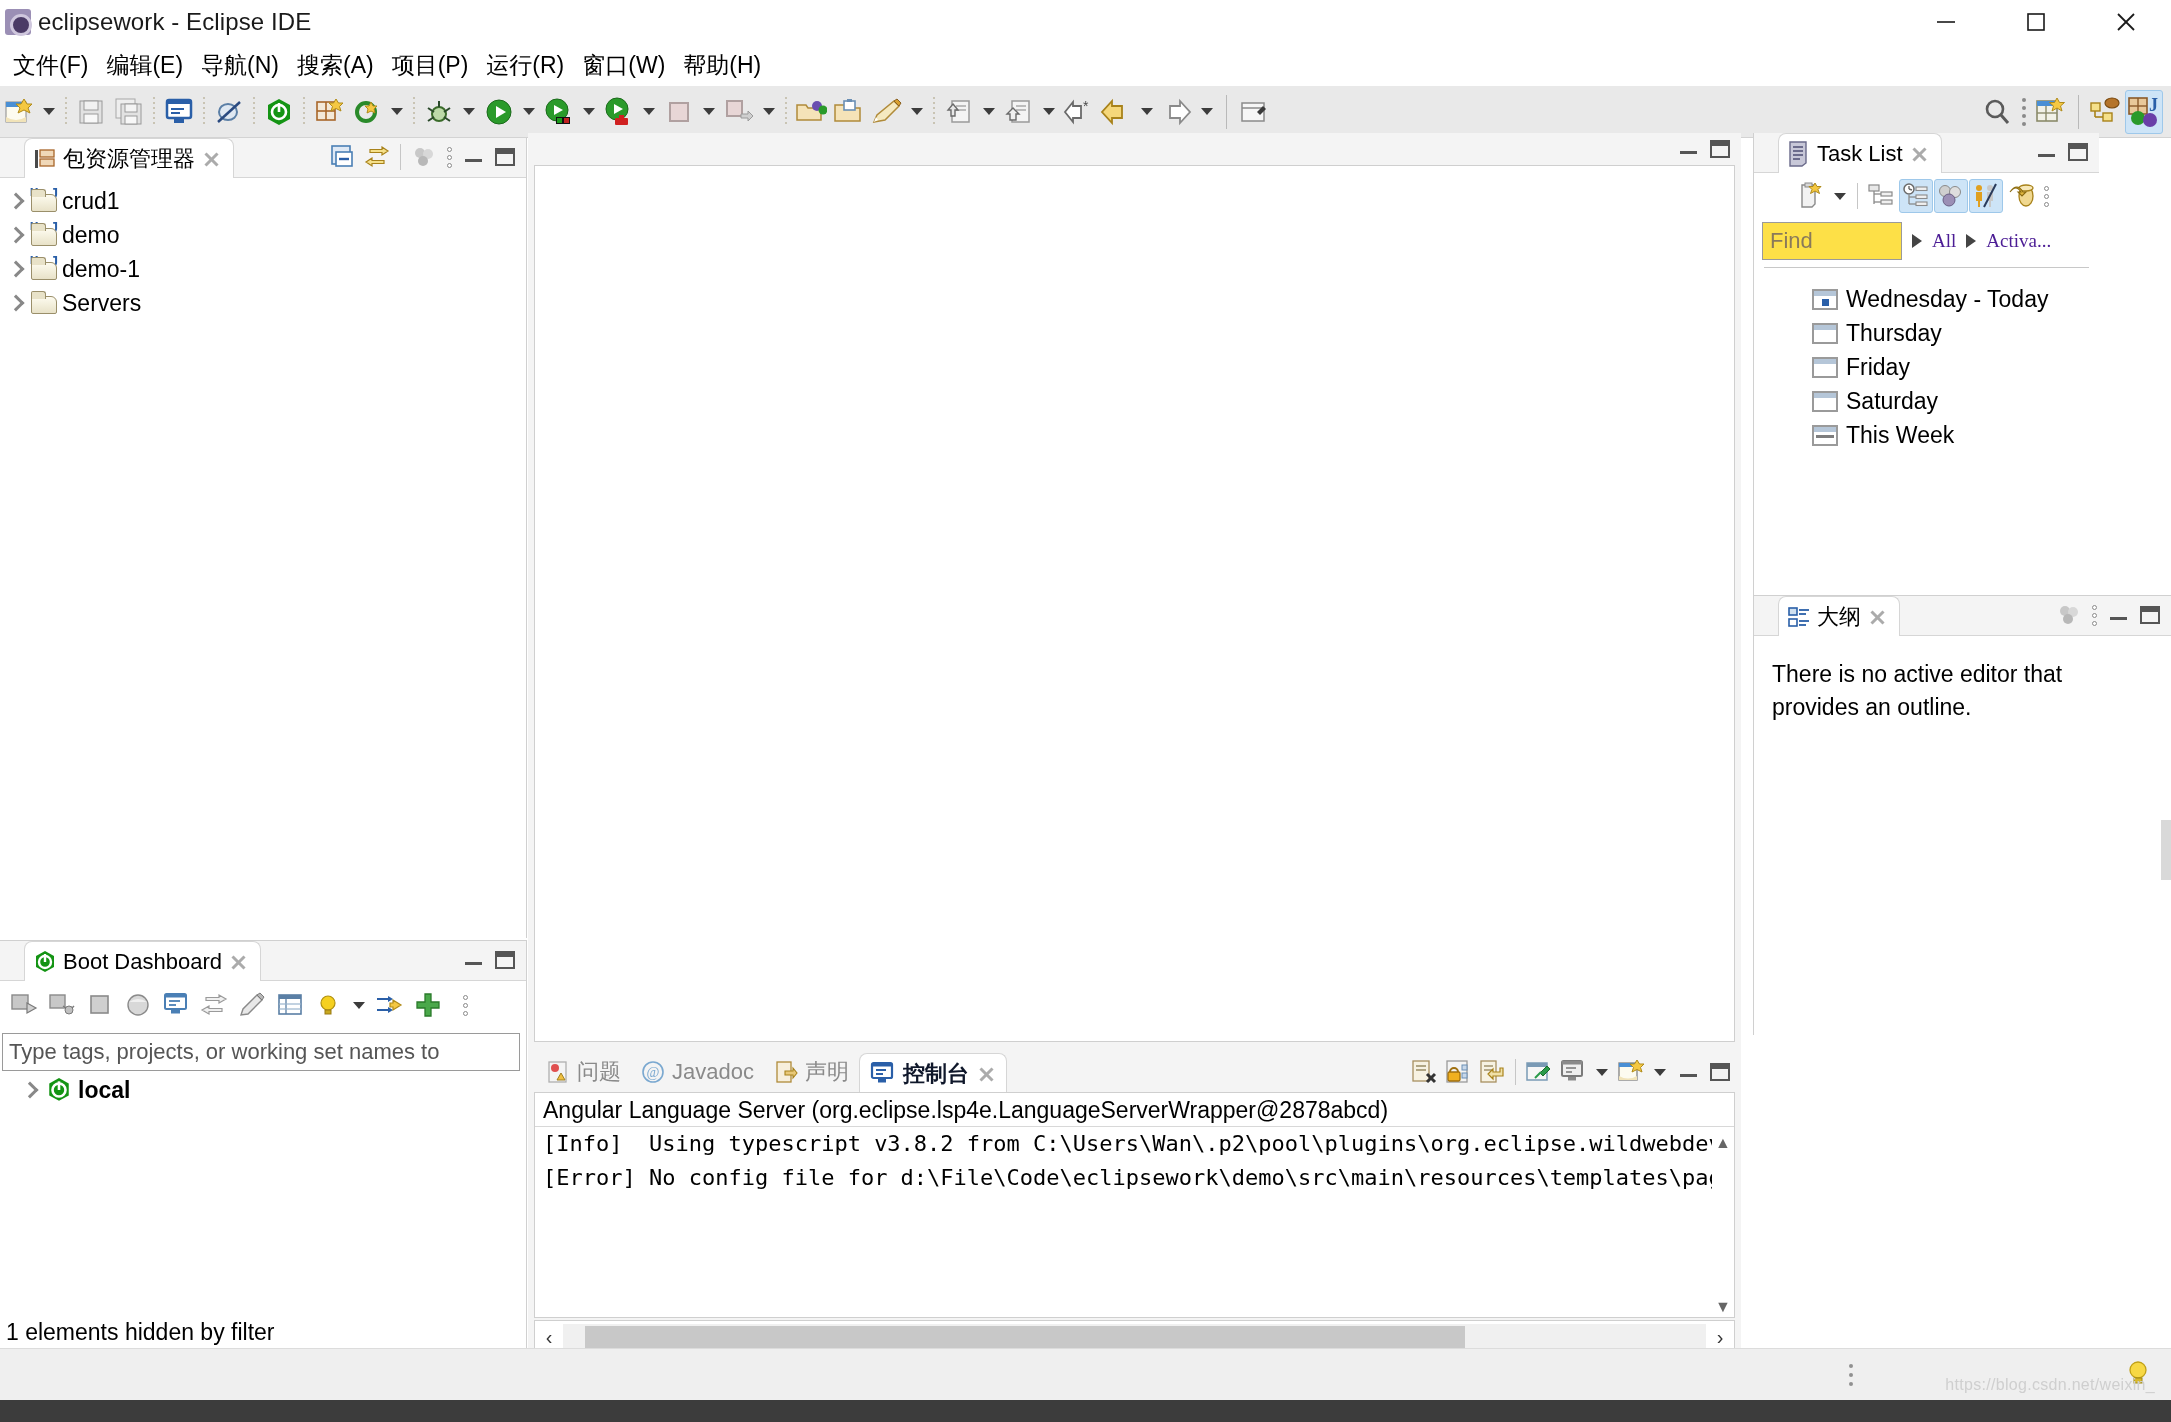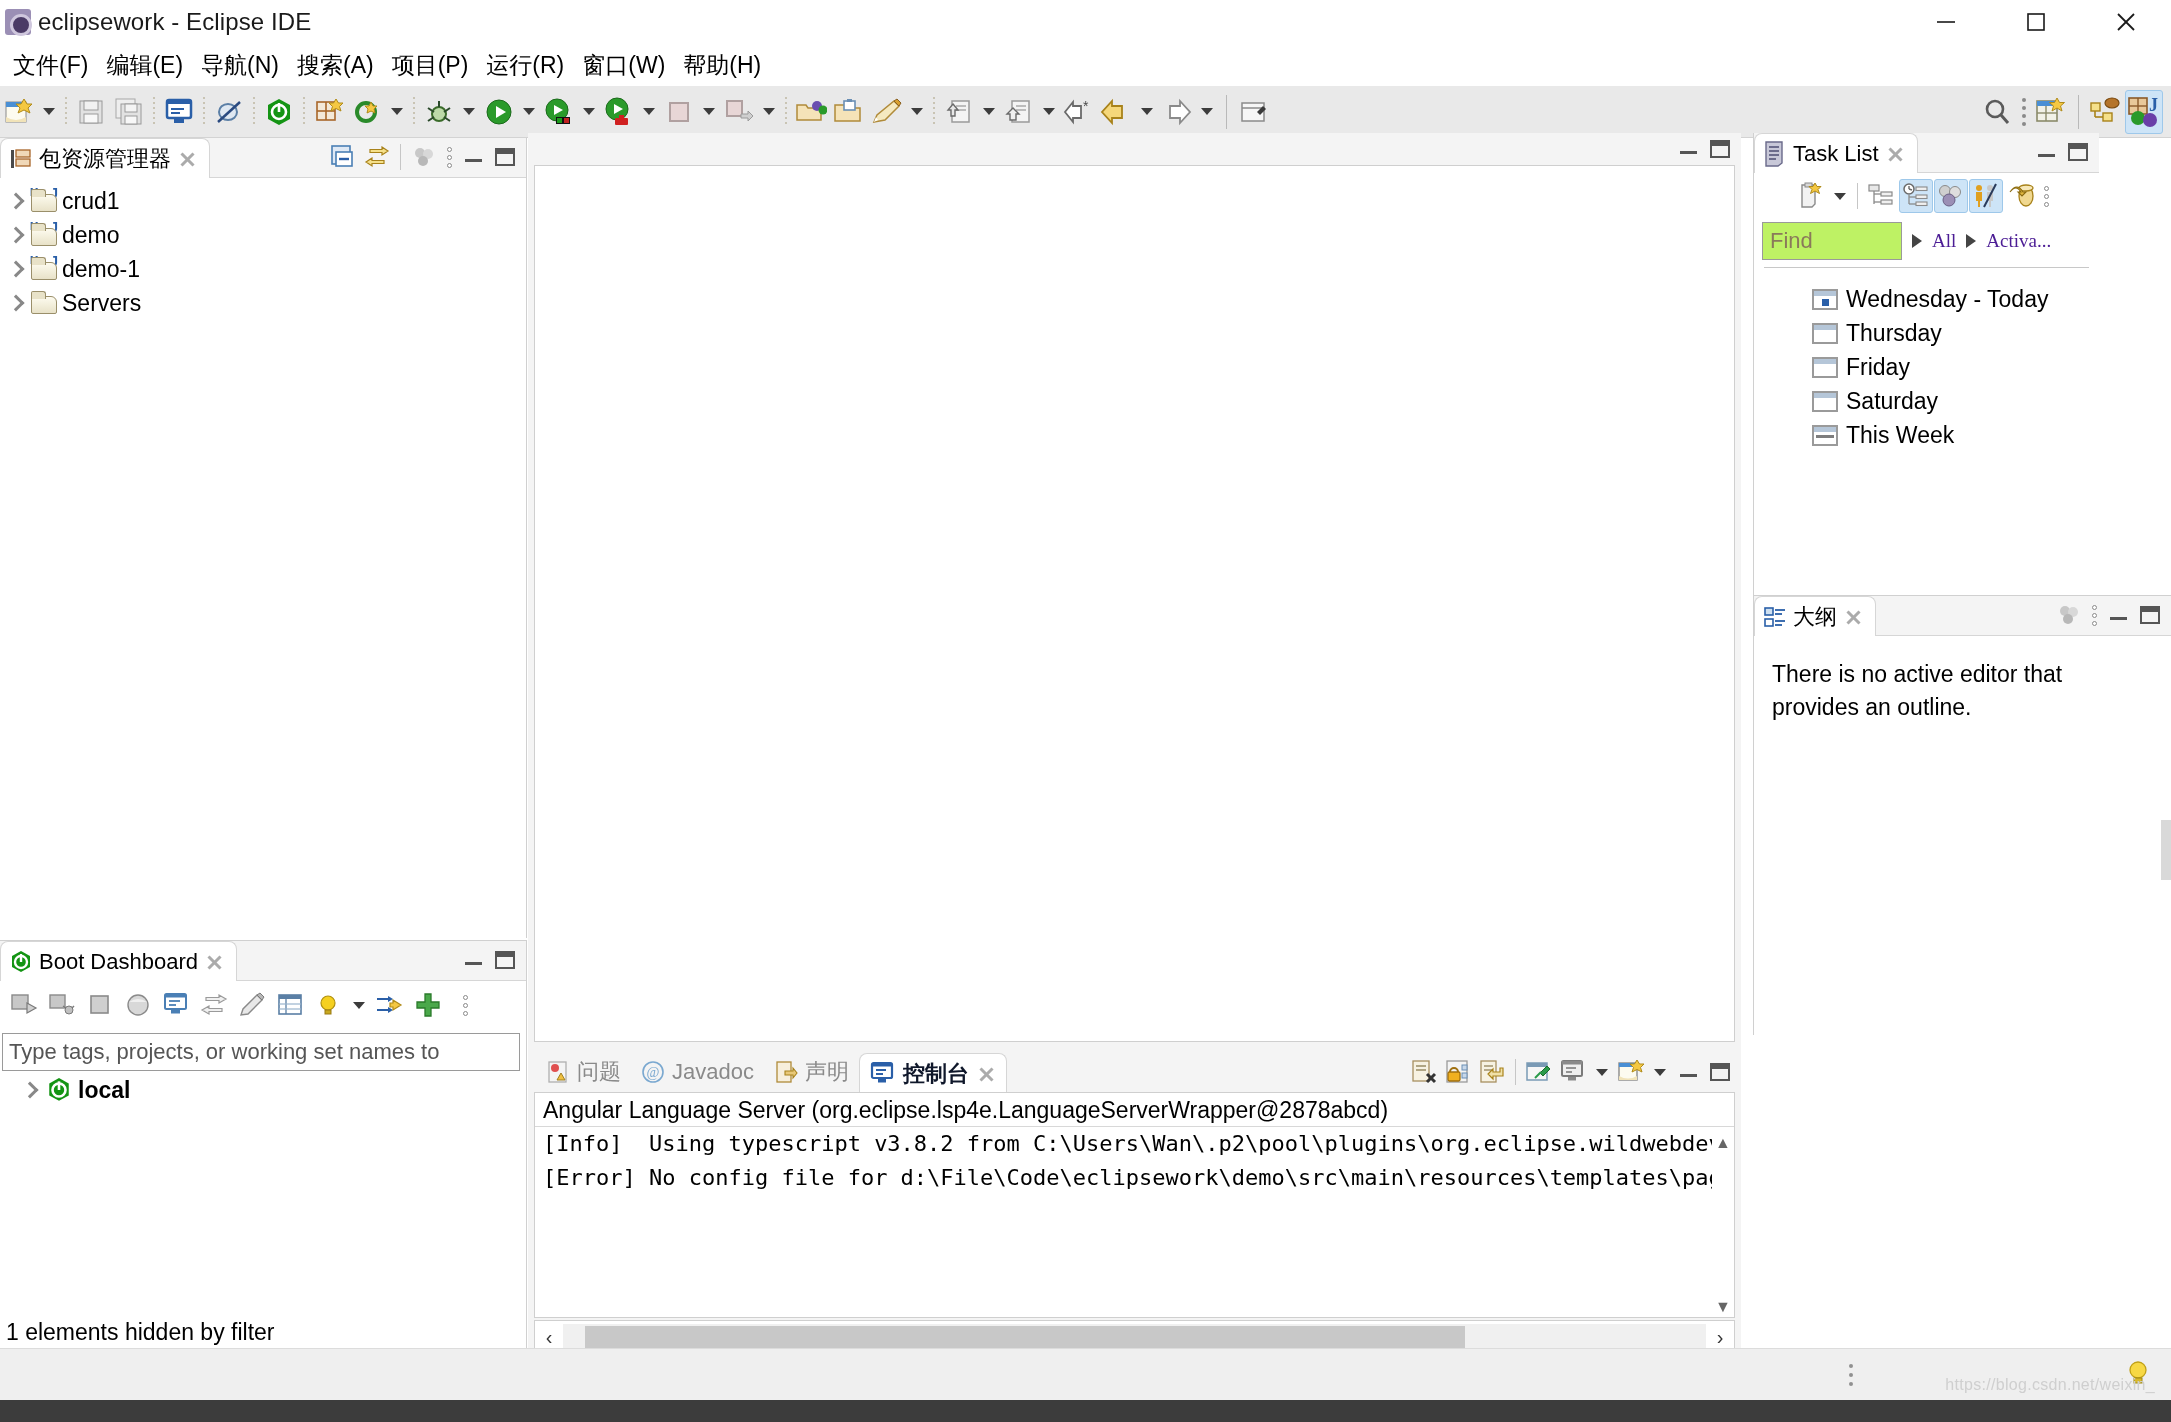--- a/index.html
+++ b/index.html
@@ -80,21 +80,21 @@
   .tb-dots i { width: 4px; height: 4px; background: #8a8a8a; border-radius: 50%; display:block;}
   .tb-persp-active {
     background: #cde4f7; border: 1px solid #9ec8ea; border-radius: 3px;
   }
 
   
   .panel { position: absolute; background: #ffffff; }
   .view-tabbar {
     height: 40px; background: #f4f4f4; position: relative;
     border-bottom: 1px solid #d6d6d6;
-    display: flex; align-items: flex-end;
+    display: flex; align-items: flex-end; padding-left: 24px;
   }
   .view-tab {
     height: 40px; display: flex; align-items: center; gap: 6px;
     padding: 0 12px 0 8px; background: #ffffff;
     border-top-left-radius: 8px; border-top-right-radius: 8px;
     border: 1px solid #d6d6d6; border-bottom: none;
     position: relative; top: 1px;
   }
   .view-tab-title { font-size: 22px; color: #000; white-space: nowrap; }
   .tab-close {
@@ -214,21 +214,21 @@
   }
   .vs-arr { font-size:16px; color:#666; }
 
   
   #task-list { left:1753px; top:133px; width:346px; height:462px; border-left:1px solid #d0d0d0;}
   .tl-toolbar { display:flex; align-items:center; height:46px; padding-left:40px; gap:1px; }
   .tl-btn { width:34px;height:34px;display:flex;align-items:center;justify-content:center;border-radius:3px;}
   .tl-btn.active { background:#cde4f7; border:1px solid #9ec8ea;}
   .tl-find-row { display:flex; align-items:center; padding:0 8px; height:44px; gap:4px;}
   .tl-find {
-    width: 140px; height: 38px; border:1px solid #9a9a9a; background:#bef264;
+    width: 140px; height: 38px; border:1px solid #9a9a9a; background:#fde047;
     display:flex; align-items:center; padding-left:7px;
   }
   .tl-find span { font-size:22px; color:#8a7a5a;}
   .tl-tri { width:0;height:0;border-left:10px solid #444;border-top:7px solid transparent;border-bottom:7px solid transparent; margin:0 6px;}
   .tl-link { font-size:19px; color:#4c1d95;font-family:Liberation Serif, serif; }
   .tl-sep { height:1px; background:#c8c8c8; margin:4px 10px 0 10px;}
   .tl-row { display:flex; align-items:center; height:34px; padding-left:58px; gap:8px;}
   .tl-label { font-size:23px; color:#000;}
   .cal-icon { width:26px;height:21px; border:2px solid #9a9a9a; background:#fff; position:relative; flex:0 0 auto;}
   .cal-icon::before { content:""; position:absolute; left:0;top:0;right:0;height:5px;background:#b5c6d8;}

